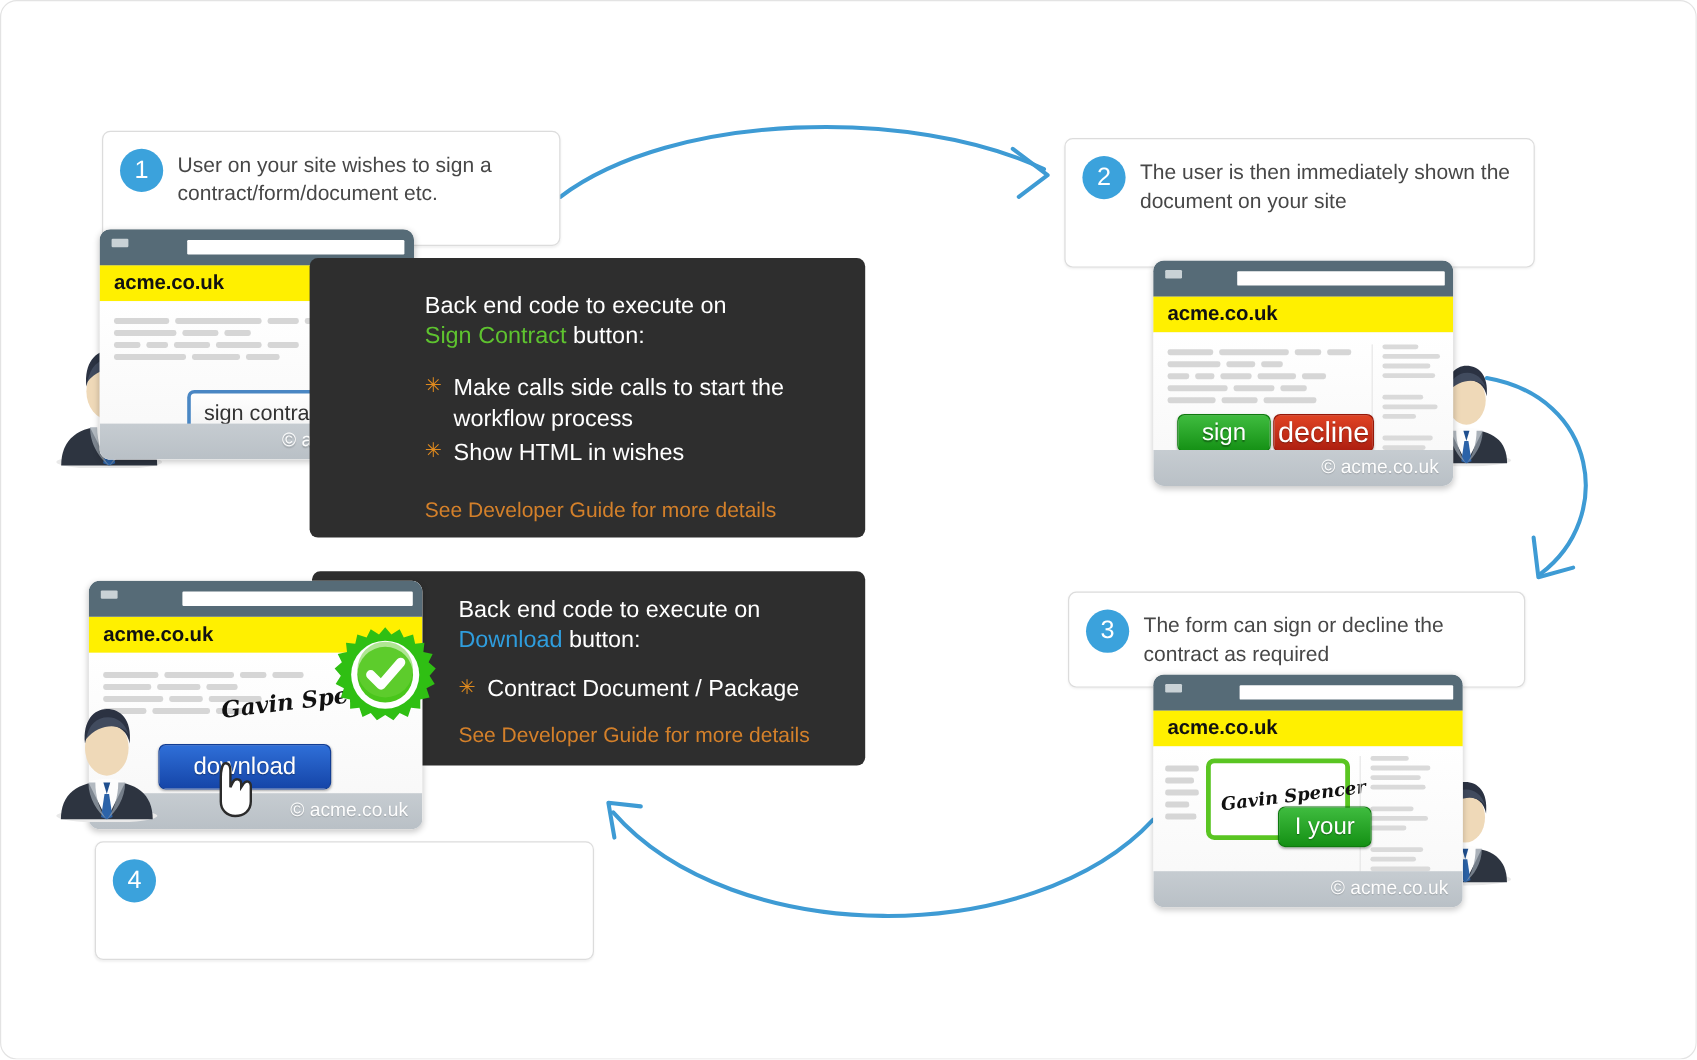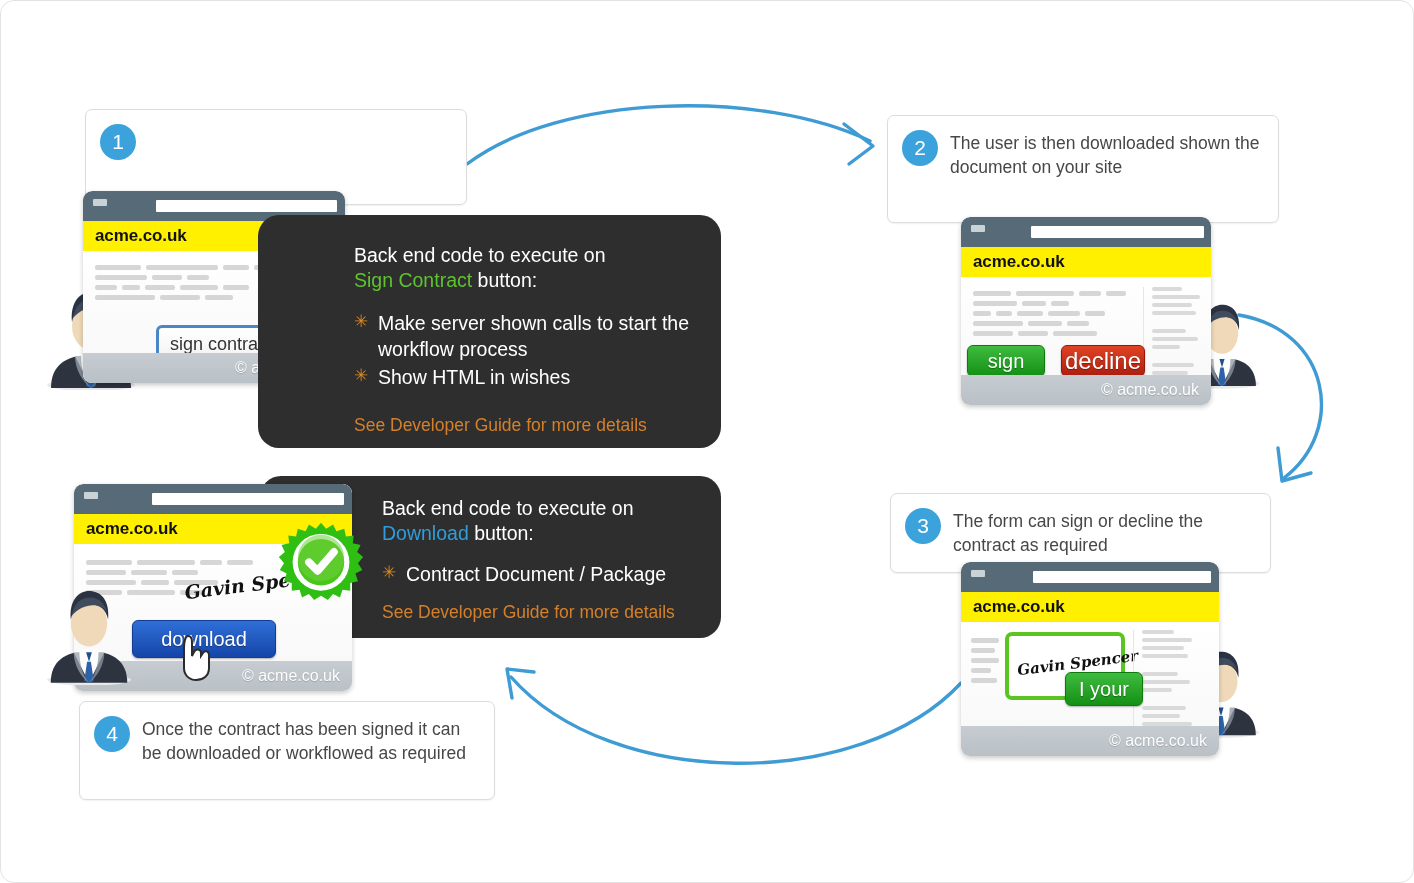--- a/index.html
+++ b/index.html
@@ -18,21 +18,21 @@
   .step-num{flex:0 0 auto;width:36px;height:36px;border-radius:50%;background:#3ba2dc;color:#fff;
             font-size:21px;line-height:36px;text-align:center;font-weight:400;margin-right:12px;}
   .step-text{color:#474747;font-size:17.5px;line-height:1.36;padding-top:2px;}
 
   #panel1{left:84px;top:108px;width:382px;height:96px;}
   #panel2{left:886px;top:114px;width:392px;height:108px;}
   #panel3{left:889px;top:492px;width:381px;height:80px;}
   #panel4{left:78px;top:700px;width:416px;height:99px;}
 
   
-  .dev-box{position:absolute;background:#2e2e2e;border-radius:21px;color:#fff;box-sizing:border-box;z-index:30;}
+  .dev-box{position:absolute;background:#2e2e2e;border-radius:7px;color:#fff;box-sizing:border-box;z-index:30;}
   .dev-head{font-size:19.5px;line-height:1.28;color:#ffffff;}
   .dev-accent-green{color:#5ec32f;}
   .dev-accent-blue{color:#2f9ddd;}
   .dev-list{list-style:none;margin:0;padding:0;}
   .dev-list li{position:relative;padding-left:24px;font-size:19.5px;line-height:1.33;color:#fff;margin-bottom:2px;}
   .dev-bullet{position:absolute;left:0;top:-1px;color:#e08a1e;font-size:17px;line-height:1.45;}
   .dev-foot{color:#d4802a;font-size:17.5px;}
 
   #devbox1{left:257px;top:214px;width:463px;height:233px;padding:28px 0 0 96px;}
   #devbox1 .dev-list{margin-top:18px;}
@@ -206,21 +206,21 @@
           <i style="width:46px"></i>
           <i style="width:28px"></i>
         <div class="gap"></div>
         <i style="width:42px"></i>
           <i style="width:36px"></i>
           <i style="width:48px"></i>
           <i style="width:30px"></i>
         <div class="gap"></div>
 
       </div>
-      <div class="btn btn-green" style="left:6px;top:68px;width:78px;height:32px;">
+      <div class="btn btn-green" style="left:20px;top:68px;width:78px;height:32px;">
         <span>sign</span>
       </div>
       <div class="btn btn-red" style="left:100px;top:68px;width:84px;height:32px;">
         <span>decline</span>
       </div>
       <div class="b-foot">
         <span class="b-copy">© acme.co.uk</span>
       </div>
     </div>
   </div>
@@ -370,21 +370,21 @@
   </svg>
 
   <div class="dev-box" id="devbox1">
     <div class="dev-head">
       <span>Back end code to execute on </span><br>
       <span class="dev-accent-green">Sign Contract</span><span> button:</span>
     </div>
     <ul class="dev-list">
       <li>
         <span class="dev-bullet">✳</span>
-        <span>Make server shown calls to start the workflow process</span>
+        <span>Make calls side calls to start the workflow process</span>
       </li>
       <li>
         <span class="dev-bullet">✳</span>
         <span>Show HTML in wishes</span>
       </li>
     </ul>
     <div class="dev-foot">See Developer Guide for more details</div>
   </div>
 
   <div class="dev-box" id="devbox2">
@@ -396,30 +396,30 @@
       <li>
         <span class="dev-bullet">✳</span>
         <span>Contract Document / Package</span>
       </li>
     </ul>
     <div class="dev-foot">See Developer Guide for more details</div>
   </div>
 
   <div class="step-panel" id="panel1">
     <div class="step-num">1</div>
+    <div class="step-text">User on your site wishes to sign a contract/form/document etc.</div>
   </div>
 
   <div class="step-panel" id="panel2">
     <div class="step-num">2</div>
-    <div class="step-text">The user is then downloaded shown the document on your site</div>
+    <div class="step-text">The user is then immediately shown the document on your site</div>
   </div>
 
   <div class="step-panel" id="panel3">
     <div class="step-num">3</div>
     <div class="step-text">The form can sign or decline the contract as required</div>
   </div>
 
   <div class="step-panel" id="panel4">
     <div class="step-num">4</div>
-    <div class="step-text">Once the contract has been signed it can be downloaded or workflowed as required</div>
   </div>
 
 </div>
 
 </body></html>

